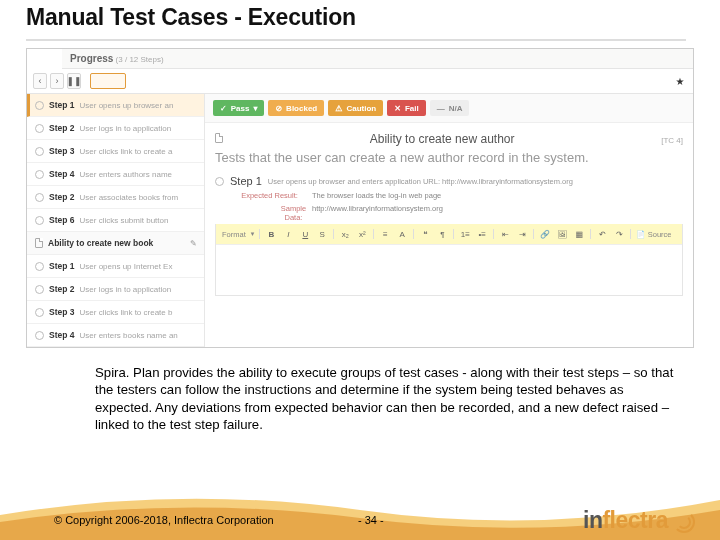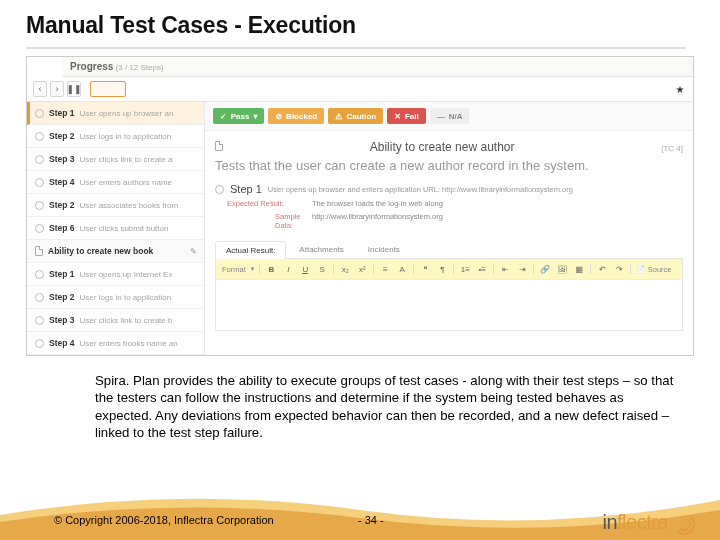--- a/index.html
+++ b/index.html
@@ -1,17 +1,17 @@
 <!DOCTYPE html>
 <html><head>
 <meta charset="utf-8">
 <style>
   * { box-sizing: border-box; margin: 0; padding: 0; }
   body { width: 720px; height: 540px; font-family: Arial, Helvetica, sans-serif; background: #fff; position: relative; overflow: hidden; }
-  .slide-title { font-size: 23px; font-weight: bold; color: #111; padding: 12px 0 0 26px; letter-spacing: -0.2px; }
+  .slide-title { font-size: 23px; font-weight: bold; color: #111; padding: 4px 0 0 26px; letter-spacing: -0.2px; }
   .underline { height: 2px; background: #ddd; margin: 8px 0 0 26px; width: 660px; }
   .app { margin: 7px 26px 0 26px; border: 1px solid #ccc; background: #fff; font-size: 8px; color: #444; }
   .progbar { background: #f9f9f8; border-bottom: 1px solid #e5e5e5; padding: 4px 8px; margin-left: 35px; }
   .progbar span.lbl { color: #666; font-weight: bold; font-size: 10px; }
   .progbar span.sub { color: #aaa; font-size: 8px; }
   .navrow { display: flex; align-items: center; padding: 4px 6px; border-bottom: 1px solid #e5e5e5; background: #fff; }
   .navbtn { width: 14px; height: 16px; border: 1px solid #d6d6d6; border-radius: 2px; margin-right: 3px; display: flex; align-items: center; justify-content: center; font-size: 9px; color: #666; background: #fafafa; cursor: pointer; }
   .navplay { width: 36px; height: 16px; border: 1px solid #e29b3a; border-radius: 2px; margin-left: 6px; background: #fff8ee; }
   .navstar { margin-left: auto; width: 14px; height: 14px; display: flex; align-items: center; justify-content: center; font-size: 10px; color: #333; }
   .body { display: flex; }
@@ -36,36 +36,36 @@
   .tcheader { padding: 8px 10px 6px 10px; }
   .tcname { display: flex; align-items: baseline; gap: 5px; justify-content: space-between; }
   .tcname .doc { margin-top: 2px; }
   .tcname .nm { font-size: 12px; color: #555; font-weight: 500; }
   .tcname .id { font-size: 8px; color: #aaa; }
   .tcdesc { font-size: 13px; color: #999; margin-top: 4px; }
   .stephdr { display: flex; align-items: center; gap: 6px; padding: 4px 10px 2px 10px; }
   .stephdr .snm { font-size: 11px; color: #444; }
   .stephdr .sdesc { font-size: 7.5px; color: #999; }
   .kvrow { display: flex; padding: 2px 10px 2px 22px; font-size: 7.5px; }
-  .kvrow .k { width: 85px; color: #c77; }
+  .kvrow .k { width: 85px; color: #c77; text-align: center; }
   .kvrow .v { color: #888; }
   .kvrow.sd .k { color: #c77; padding-left: 48px; }
   .tabs { display: flex; gap: 2px; margin: 8px 10px 0 10px; border-bottom: 1px solid #e5e5e5; font-size: 8px; }
   .tab { padding: 4px 10px; color: #888; border: 1px solid transparent; border-bottom: none; cursor: pointer; }
   .tab.act { border-color: #e5e5e5; background: #fff; color: #333; border-radius: 3px 3px 0 0; position: relative; top: 1px; }
   .editor { margin: 0 10px 8px 10px; border: 1px solid #e5e5e5; border-top: none; }
   .toolbar { display: flex; align-items: center; gap: 5px; padding: 4px 6px; background: #fef9c3; border-bottom: 1px solid #eee; font-size: 7.5px; color: #888; flex-wrap: nowrap; overflow: hidden; }
   .tbtn { width: 12px; height: 12px; display: inline-flex; align-items: center; justify-content: center; font-size: 8px; color: #666; }
   .sep { width: 1px; height: 10px; background: #ddd; }
   .area { height: 50px; background: #fff; }
   .description { font-size: 13.2px; line-height: 1.32; color: #000; padding: 16px 40px 0 56px; margin-left: 39px; }
   .copyright { position: absolute; bottom: 14px; left: 54px; font-size: 11px; color: #000; margin-top: 40px; }
   .pagenum { position: absolute; bottom: 14px; left: 358px; font-size: 11px; color: #000; }
   .logo { position: absolute; bottom: 6px; right: 26px; display: flex; align-items: center; gap: 4px; }
-  .logo .txt { font-size: 20px; font-weight: normal; letter-spacing: -0.5px; }
+  .logo .txt { font-size: 23px; font-weight: bold; letter-spacing: -0.5px; }
   .logo .in { color: #555; }
   .logo .fl { color: #e29b3a; }
   .logo .swirl { width: 22px; height: 22px; position: relative; }
   .logo .swirl:before, .logo .swirl:after { content: ""; position: absolute; border: 2px solid #e29b3a; border-radius: 50%; border-top-color: transparent; border-left-color: transparent; }
   .logo .swirl:before { width: 18px; height: 18px; top: 1px; left: 1px; }
   .logo .swirl:after { width: 10px; height: 10px; top: 5px; left: 5px; }
   .wave { position: absolute; bottom: 0; left: 0; width: 720px; height: 60px; z-index: -1; }
 </style>
 </head>
 <body>
@@ -159,30 +159,25 @@
         </div>
         <div class="tcdesc">Tests that the user can create a new author record in the system.</div>
       </div>
       <div class="stephdr">
         <span class="ring"></span>
         <span class="snm">Step 1</span>
         <span class="sdesc">User opens up browser and enters application URL: http://www.libraryinformationsystem.org</span>
       </div>
       <div class="kvrow">
         <span class="k">Expected Result:</span>
-        <span class="v">The browser loads the log-in web along</span>
+        <span class="v">The browser loads the log-in web page</span>
       </div>
       <div class="kvrow sd">
         <span class="k">Sample Data:</span>
         <span class="v">http://www.libraryinformationsystem.org</span>
-      </div>
-      <div class="tabs">
-        <div class="tab act">Actual Result:</div>
-        <div class="tab">Attachments</div>
-        <div class="tab">Incidents</div>
       </div>
       <div class="editor">
         <div class="toolbar">
           <span>Format</span>
             <span style="font-size:7px;">▾</span>
           <span class="sep"></span>
           <span class="tbtn">
               <b>B</b>
             </span>
           <span class="tbtn">

